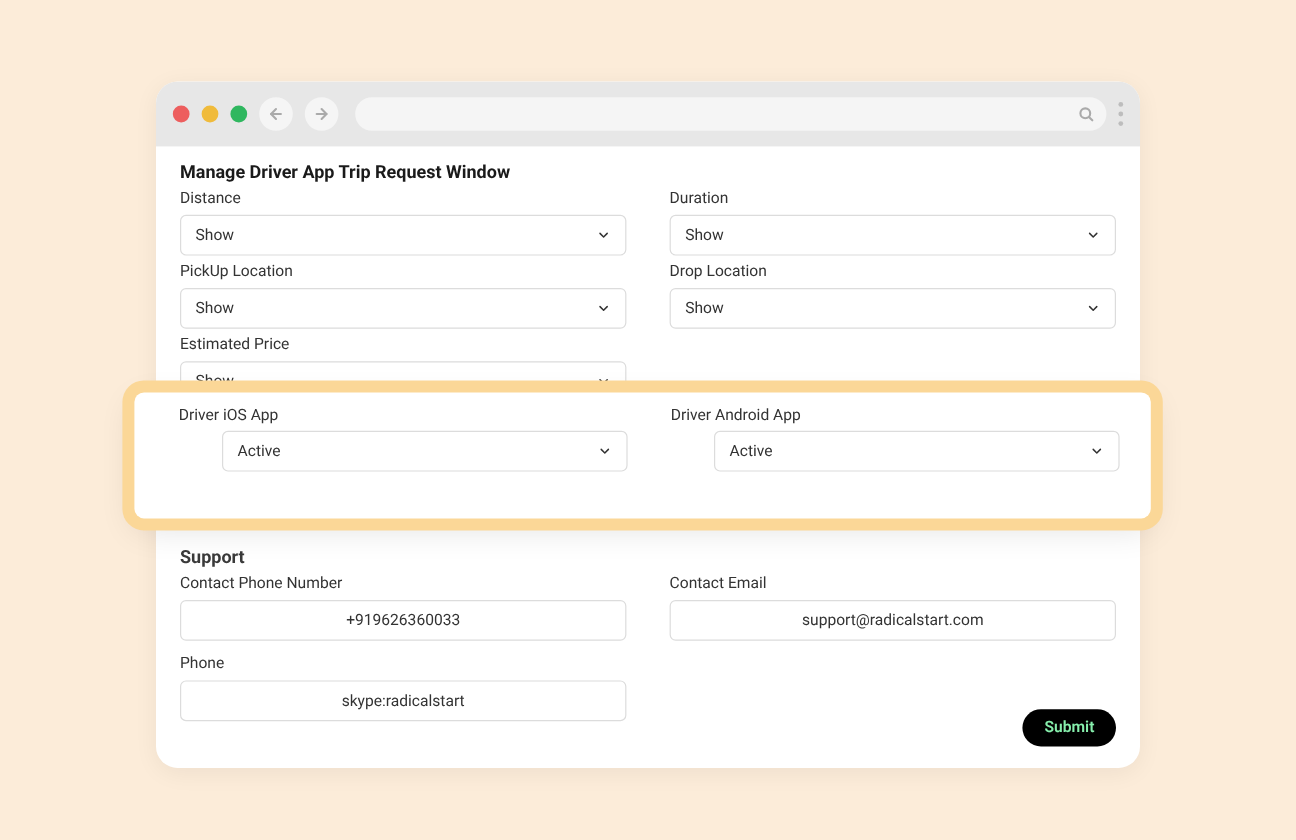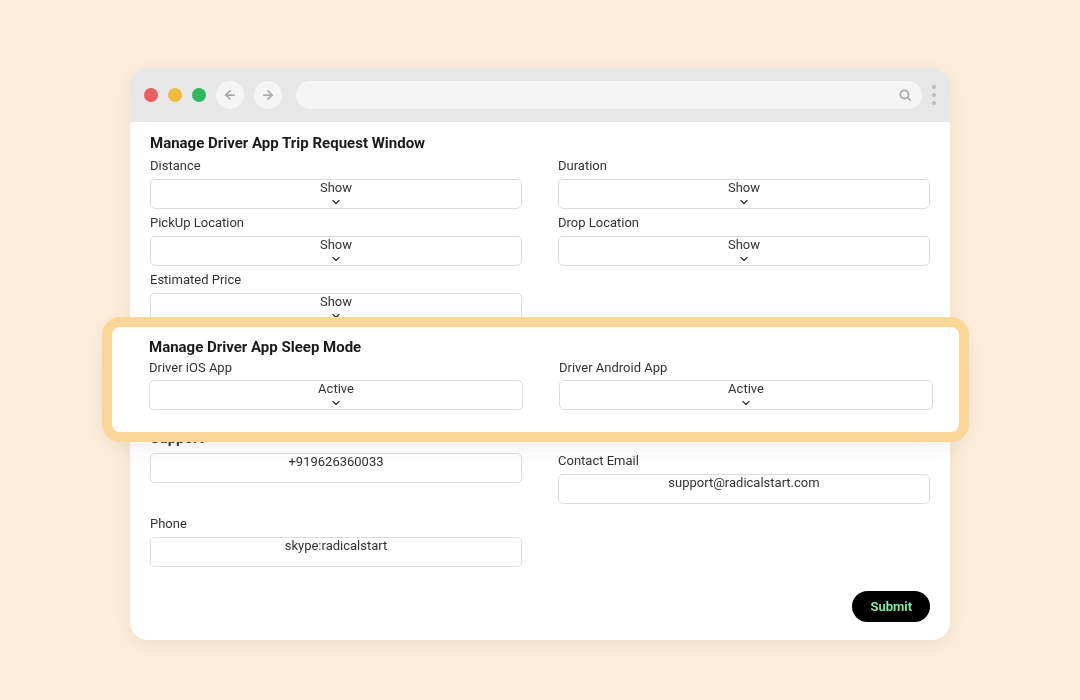--- a/index.html
+++ b/index.html
@@ -36,33 +36,33 @@
     flex:1; height:28px; background:#f5f5f5; border-radius:14px;
     margin-left:14px; display:flex; align-items:center; justify-content:flex-end;
     padding:0 10px;
   }
   .more { margin-left:10px; display:flex; flex-direction:column; gap:4px; }
   .more span { width:4px; height:4px; border-radius:50%; background:#bdbdbd; }
 
   .content { padding: 12px 20px 20px 20px; }
 
   .section-title { font-size:15px; font-weight:700; color:#1a1a1a; margin-bottom:6px; }
-  .section-title.sub { color:#3a3a3a; margin-top:6px; }
+  .section-title.sub { color:#3a3a3a; margin-top:20px; }
 
   .row { display:flex; gap:36px; margin-top:6px; }
   .field { flex:1; display:flex; flex-direction:column; }
   .field.half { max-width: 380px; }
   .label { font-size:13px; color:#333; margin-bottom:6px; }
 
   .select, .input {
     height:30px; border:1px solid #dcdcdc; border-radius:5px;
-    padding:0 12px; font-size:13px; color:#333; background:#fff;
-    display:flex; align-items:center; justify-content:space-between;flex-direction:column;
-  }
-  .input { justify-content:flex-start; }
+    padding:16px 12px; font-size:13px; color:#333; background:#fff;
+    display:flex; align-items:center; justify-content:space-between;
+  }
+  .input { justify-content:center; }
   .chev { color:#333; }
 
   .submit {
     position:absolute; right:20px; bottom:18px;
     background:#000; color:#86efac; border:none; border-radius:18px;
     padding:8px 18px; font-size:13px; font-weight:600; cursor:pointer;
   }
 
   
   .highlight {
@@ -71,21 +71,21 @@
     width:847px; height:105px;
     background:#fff;
     border-radius:8px;
     box-shadow: 0 0 0 10px #fbd797, 0 8px 28px rgba(0,0,0,0.12);
     padding:8px 26px 12px 37px;
     z-index:10;
   }
   .highlight .section-title { margin-top:3px; margin-bottom:4px; }
   .highlight .row { margin-top:4px; }
   .highlight .label { margin-bottom:5px; }
-  .highlight .select { height:30px; }
+  .highlight .select { height:30px;margin-left:36px; }
 
   svg { display:block; }
 </style>
 </head>
 <body>
 
 <div class="window">
   <div class="titlebar">
     <div class="traffic">
       <div class="dot red"></div>
@@ -185,20 +185,21 @@
       </div>
       <div class="field half"></div>
     </div>
 
     <div style="height:100px"></div>
 
     <div class="section-title sub">Support</div>
 
     <div class="row">
       <div class="field">
+        <div class="label">Contact Phone Number</div>
         <div class="input">
           <span>+919626360033</span>
         </div>
       </div>
       <div class="field">
         <div class="label">Contact Email</div>
         <div class="input">
           <span>support@radicalstart.com</span>
         </div>
       </div>
@@ -213,21 +214,20 @@
       </div>
       <div class="field half"></div>
     </div>
 
   </div>
 
   <button class="submit">Submit</button>
 </div>
 
 <div class="highlight">
-  <div class="section-title">Manage Driver App Sleep Mode</div>
   <div class="row">
     <div class="field">
       <div class="label">Driver iOS App</div>
       <div class="select">
         <span>Active</span>
         <span class="chev">
             <svg width="12" height="12" viewBox="0 0 24 24" fill="none" stroke="#333" stroke-width="2.5" stroke-linecap="round" stroke-linejoin="round">
               <polyline points="6 9 12 15 18 9"></polyline>
             </svg>
           </span>

